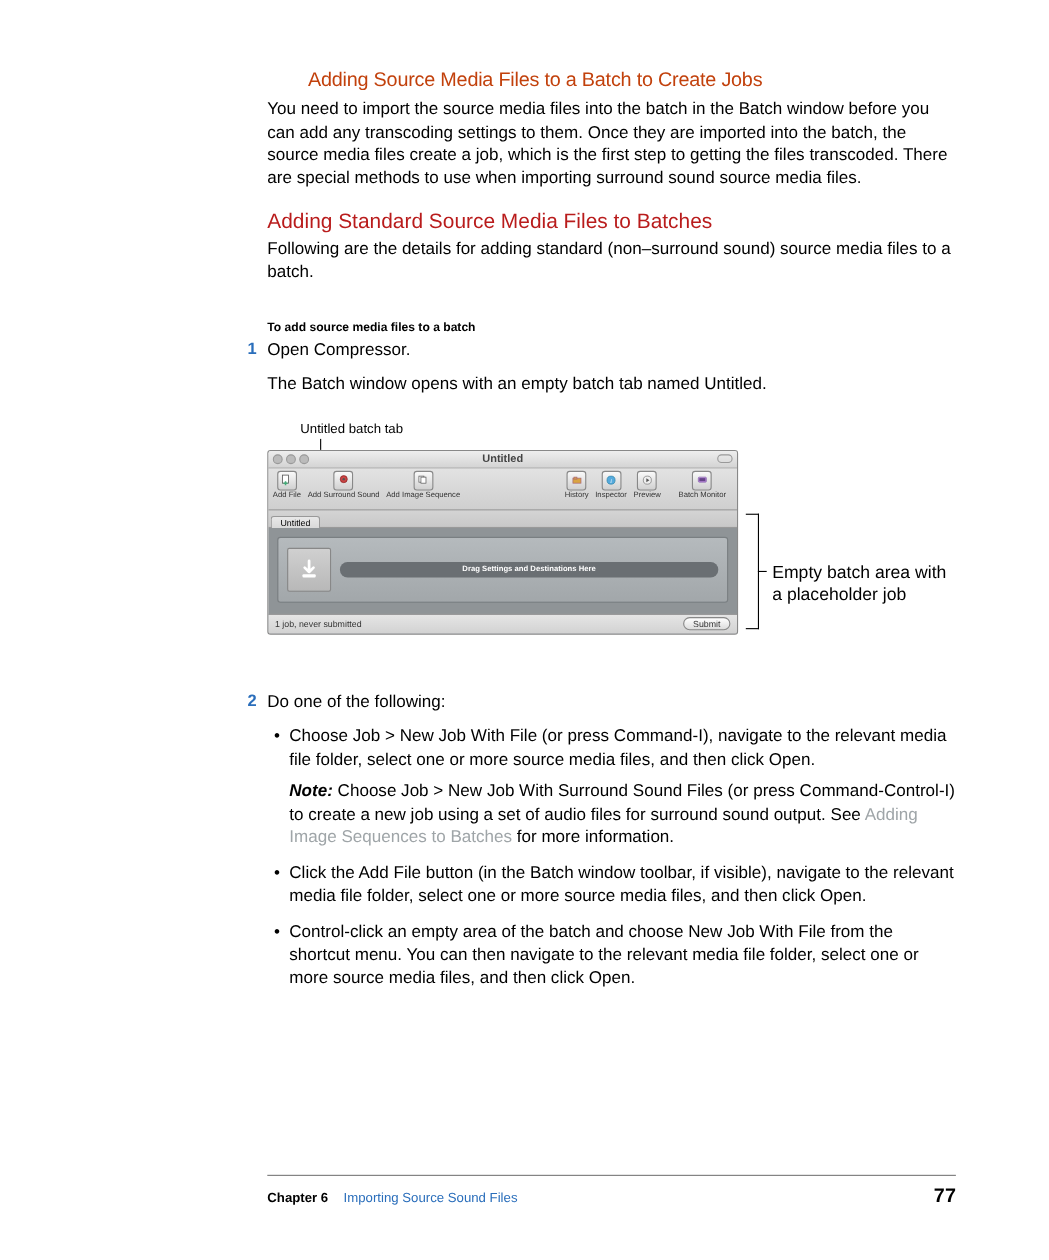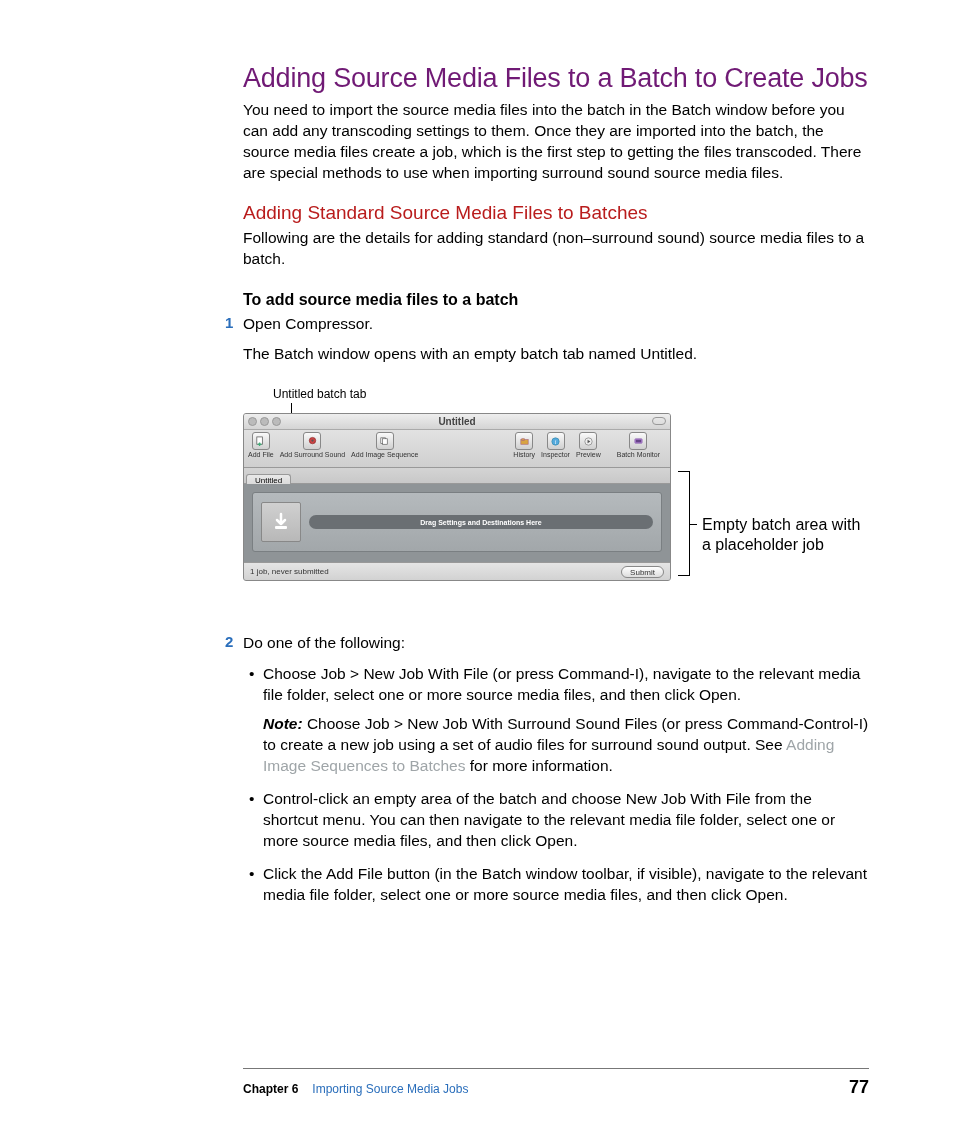--- a/index.html
+++ b/index.html
@@ -8,40 +8,41 @@
     height: 1145px;
     background: #fff;
     font-family: "Myriad Pro", "Helvetica Neue", Arial, sans-serif;
     color: #000;
     position: relative;
   }
   .page {
     padding: 62px 85px 0 243px;
   }
   .h1 {
-    color: #701a75;
-    font-size: 27px;
+    color: #c2410c;
+    font-size: 18px;
     font-weight: 400;
     line-height: 1.2;
     margin-bottom: 6px;
     letter-spacing: -0.2px;
+    margin-left: 37px;
   }
   .h2 {
     color: #b91c1c;
     font-size: 19px;
     font-weight: 400;
     margin-top: 18px;
     margin-bottom: 4px;
   }
   .para {
     font-size: 15.5px;
     line-height: 1.35;
     margin-bottom: 2px;
   }
-  .strong { font-weight: 700; font-size: 16px; line-height: 1.35; margin-top: 19px; }
+  .strong { font-weight: 700; font-size: 11px; line-height: 1.35; margin-top: 32px; }
   .numitem {
     position: relative;
     margin-top: 3px;
   }
   .numitem .num {
     position: absolute;
     left: -18px;
     top: 0;
     color: #2a6ebb;
     font-weight: 700;
@@ -234,22 +235,22 @@
     <span class="txt">Do one of the following:</span>
   </div>
 
   <div class="bullets">
     <div class="bullet">
       <span>Choose Job &gt; New Job With File (or press Command-I), navigate to the relevant media file folder, select one or more source media files, and then click Open.</span>
       <div class="note">
         <span class="lbl">Note:</span><span>  Choose Job &gt; New Job With Surround Sound Files (or press Command-Control-I) to create a new job using a set of audio files for surround sound output. See </span><span class="link">Adding Image Sequences to Batches</span><span> for more information.</span>
       </div>
     </div>
+    <div class="bullet">Click the Add File button (in the Batch window toolbar, if visible), navigate to the relevant media file folder, select one or more source media files, and then click Open.</div>
     <div class="bullet">Control-click an empty area of the batch and choose New Job With File from the shortcut menu. You can then navigate to the relevant media file folder, select one or more source media files, and then click Open.</div>
-    <div class="bullet">Click the Add File button (in the Batch window toolbar, if visible), navigate to the relevant media file folder, select one or more source media files, and then click Open.</div>
   </div>
 </div>
 
 <div class="footer">
   <span class="chap">Chapter 6</span>
-  <span class="chtitle">Importing Source Media Jobs</span>
+  <span class="chtitle">Importing Source Sound Files</span>
   <span class="pg">77</span>
 </div>
 
 </body></html>

